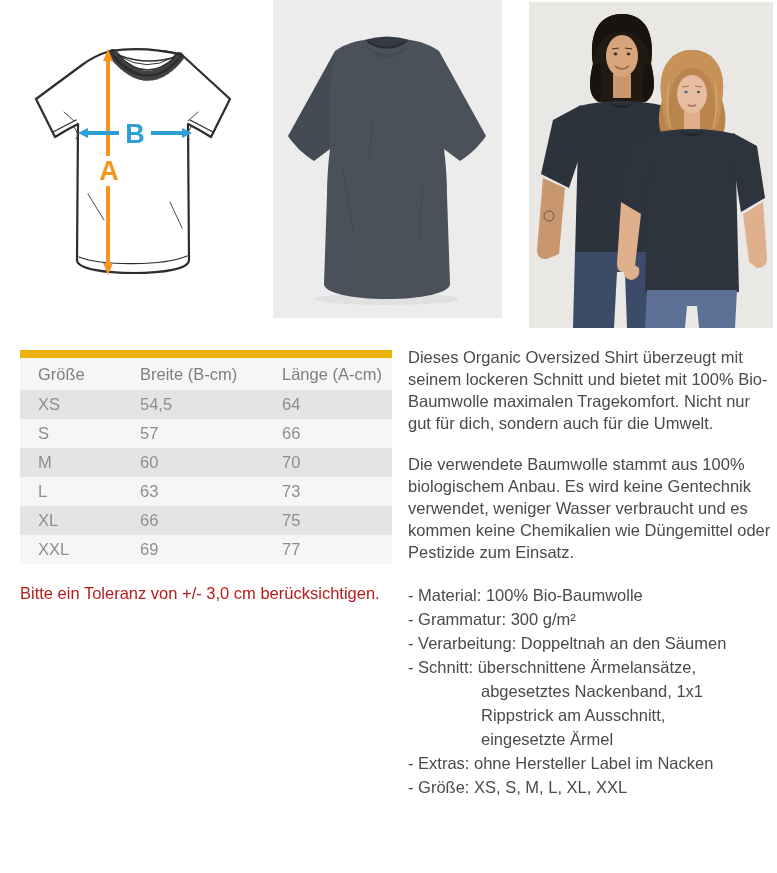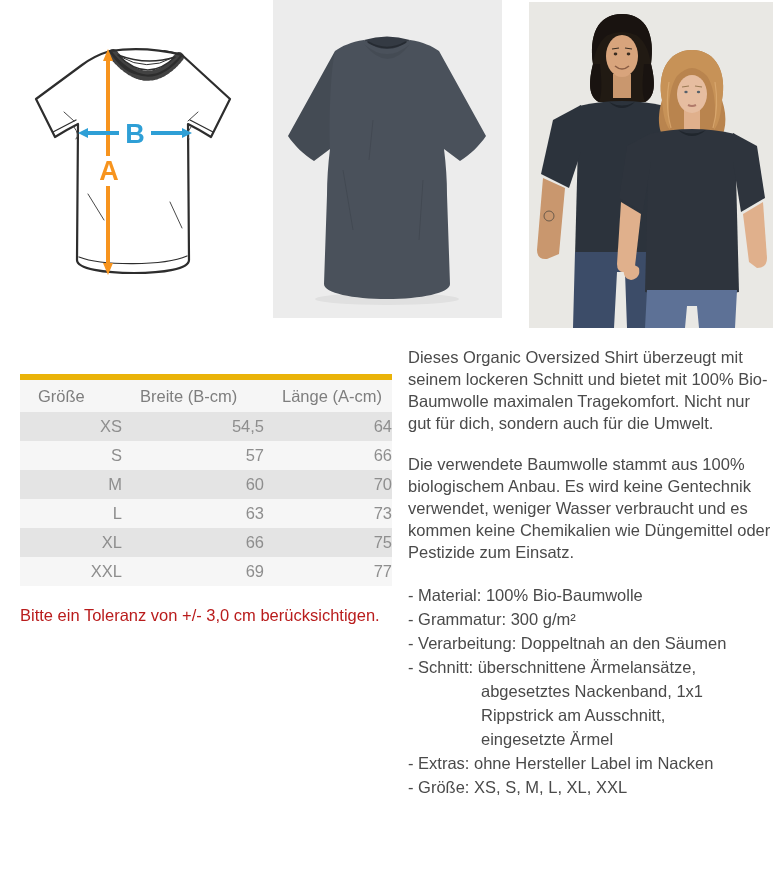--- a/index.html
+++ b/index.html
@@ -10,27 +10,27 @@
   }
   .abs{position:absolute;}
 
   
   #diagram-figure{left:30px;top:44px;width:202px;height:233px;}
   #product-figure{left:273px;top:0;width:229px;height:318px;}
   #models-figure{left:529px;top:2px;width:244px;height:326px;}
 
   
   #size-col{left:20px;top:350px;width:372px;}
-  table.size{border-collapse:collapse;width:372px;border-top:6px solid #eab308;table-layout:fixed;margin-top:24px;}
+  table.size{border-collapse:collapse;width:372px;border-top:8px solid #eab308;table-layout:fixed;}
   table.size th{
     background:#f6f6f6;color:#7e7e7e;font-weight:400;font-size:16.5px;
     text-align:left;padding:7px 0 6px 18px;
   }
   table.size td{
-    color:#8e8e8e;font-size:16.5px;text-align:right;padding:5px 0 5px 18px;
+    color:#8e8e8e;font-size:16.5px;text-align:left;padding:5px 0 5px 18px;
   }
   table.size tbody tr:nth-child(odd){background:#e4e4e4;}
   table.size tbody tr:nth-child(even){background:#f6f6f6;}
   .col-size{width:102px;} .col-breite{width:142px;}
 
   #tolerance-note{
     margin-top:20px;color:#b91c1c;font-size:16.5px;padding-left:0;
   }
 
   

